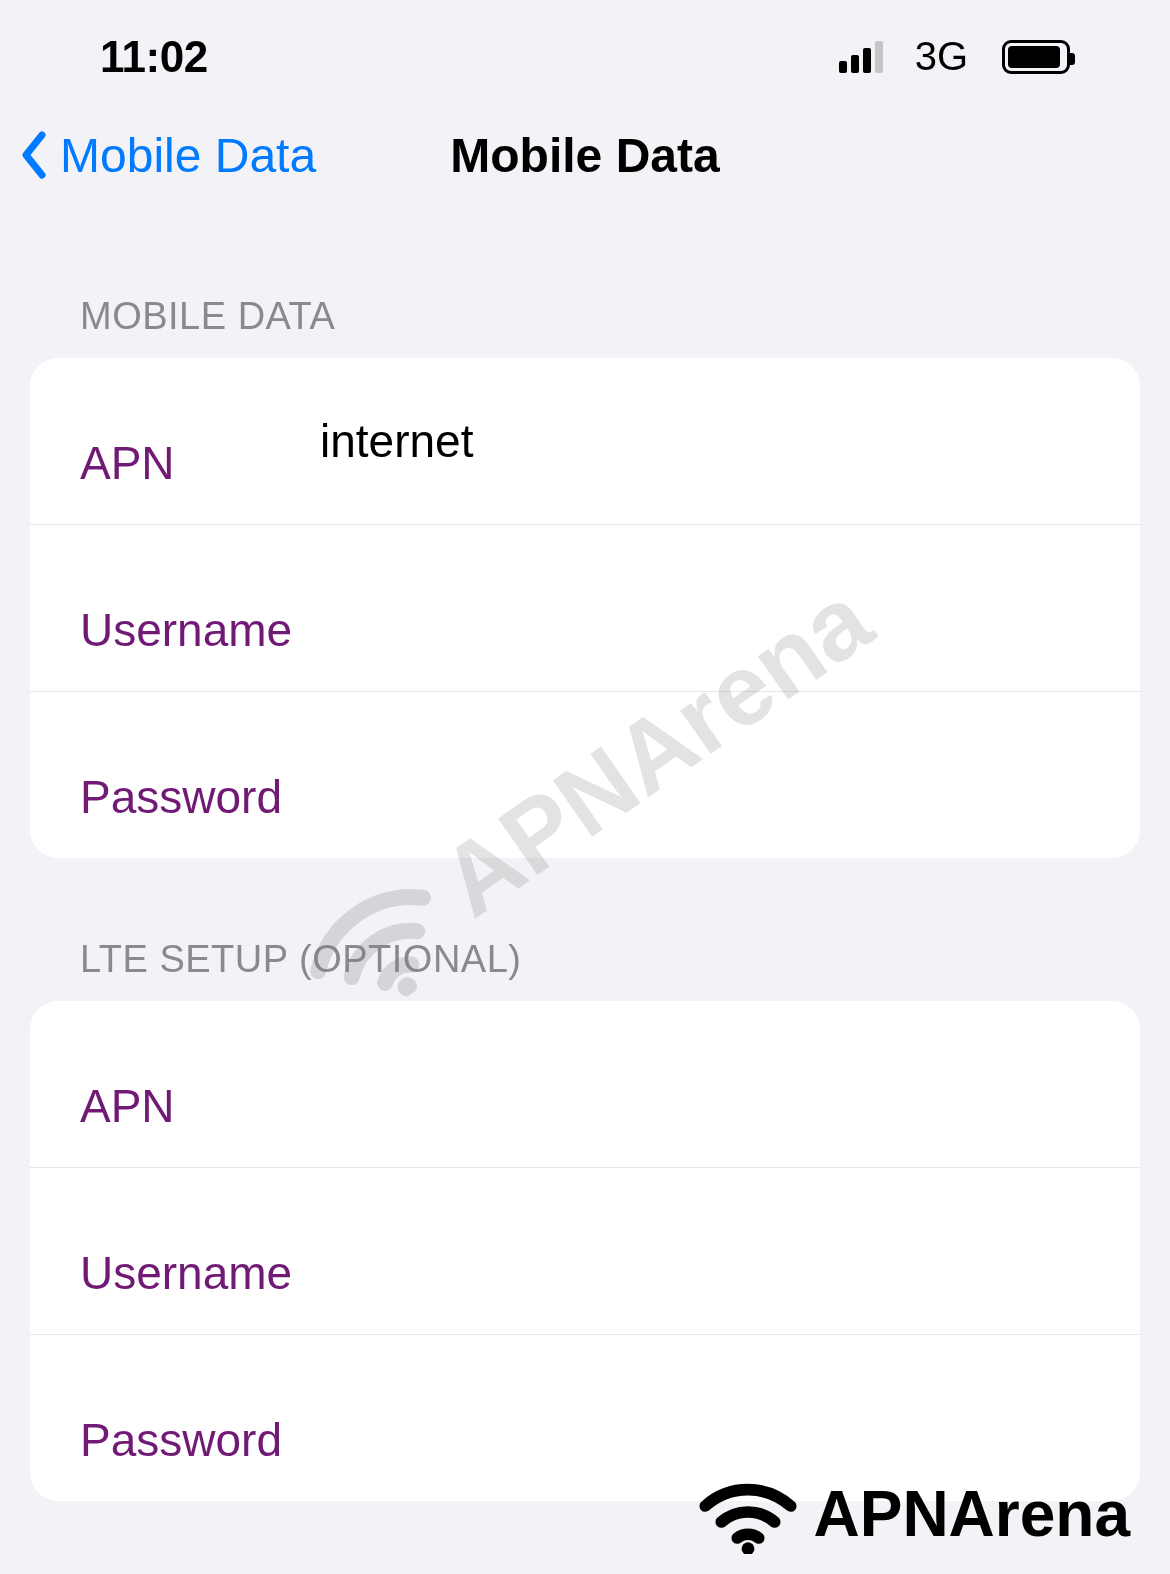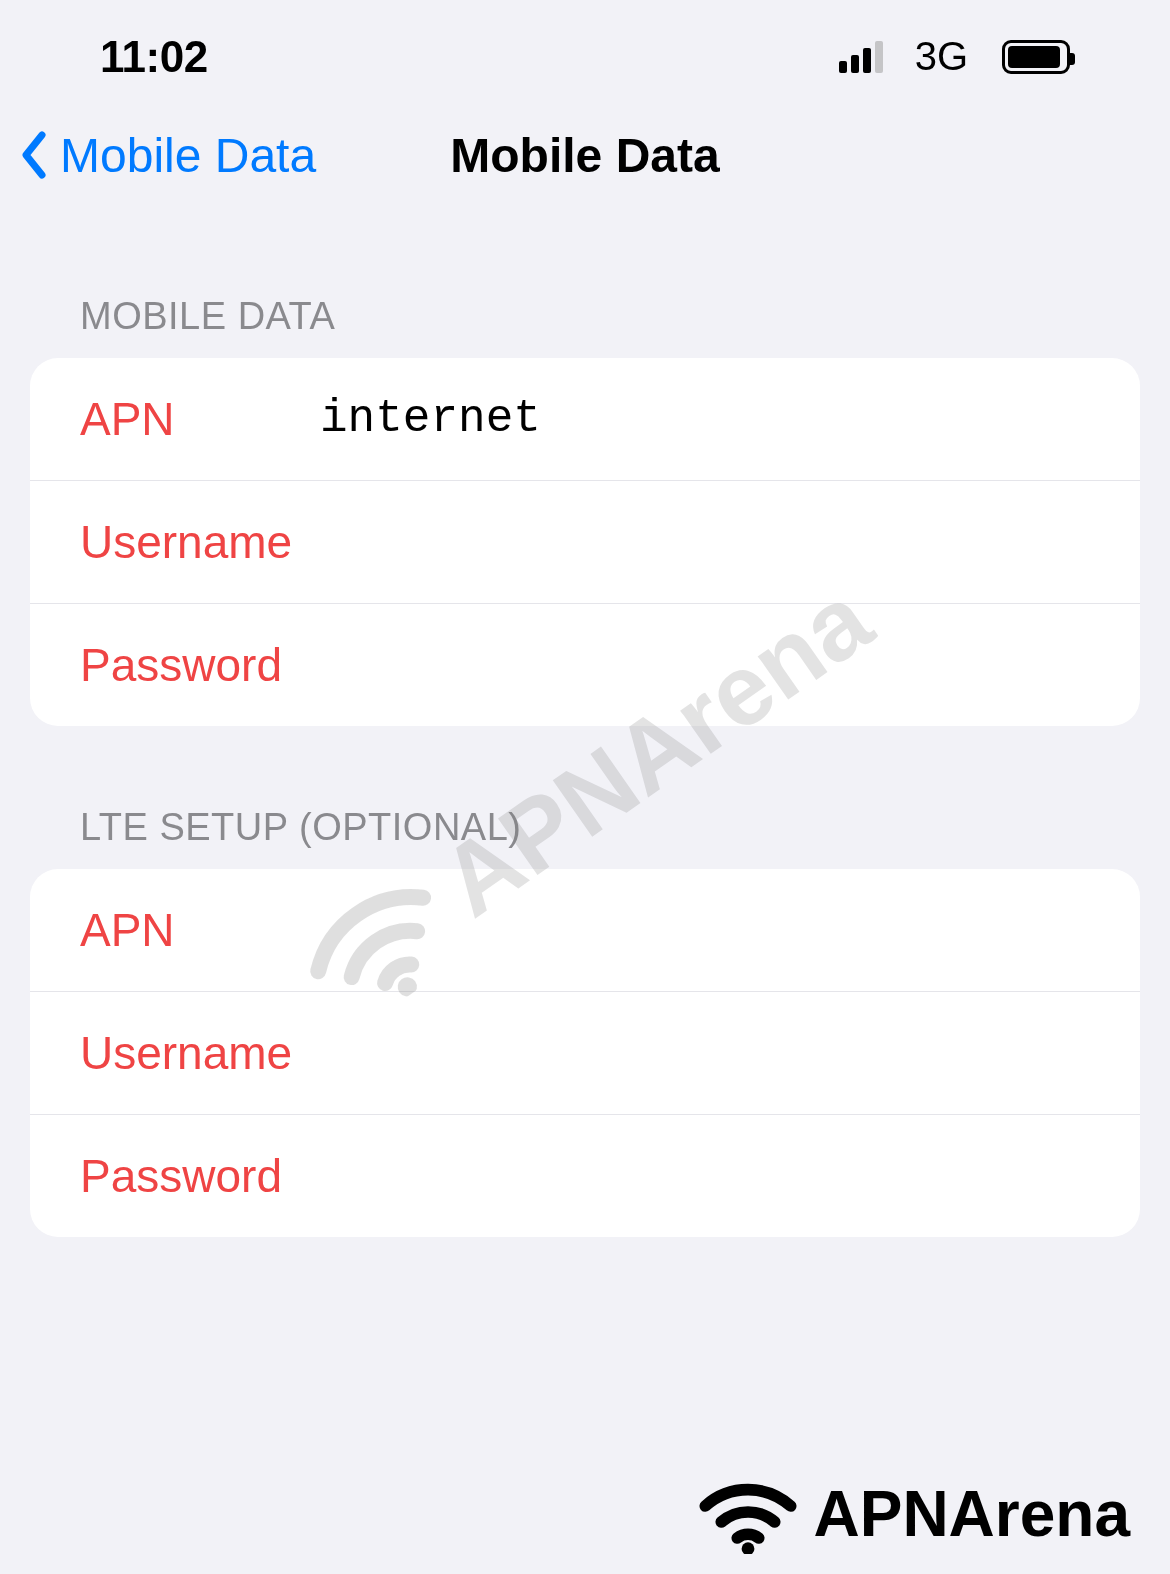--- a/index.html
+++ b/index.html
@@ -131,33 +131,33 @@
       align-items: center;
       padding: 34px 50px;
       border-bottom: 1px solid #E5E5EA;
     }
     .form-row:last-child {
       border-bottom: none;
       justify-content: center;
     }
     .form-label {
       font-size: 46px;
-      color: #ef4444;
+      color: #701a75;
       width: 240px;
       flex-shrink: 0;
+      margin-top: 44px;
     }
     .form-value {
       font-size: 46px;
       color: #000;
       border: none;
       outline: none;
       background: transparent;
       flex: 1;
       width: 100%;
-      font-family: Liberation Mono, monospace;
     }
     .watermark {
       position: absolute;
       left: 50%;
       top: 50%;
       transform: translate(-50%, -40%) rotate(-35deg);
       font-size: 100px;
       font-weight: 700;
       color: rgba(128, 128, 128, 0.22);
       display: flex;

